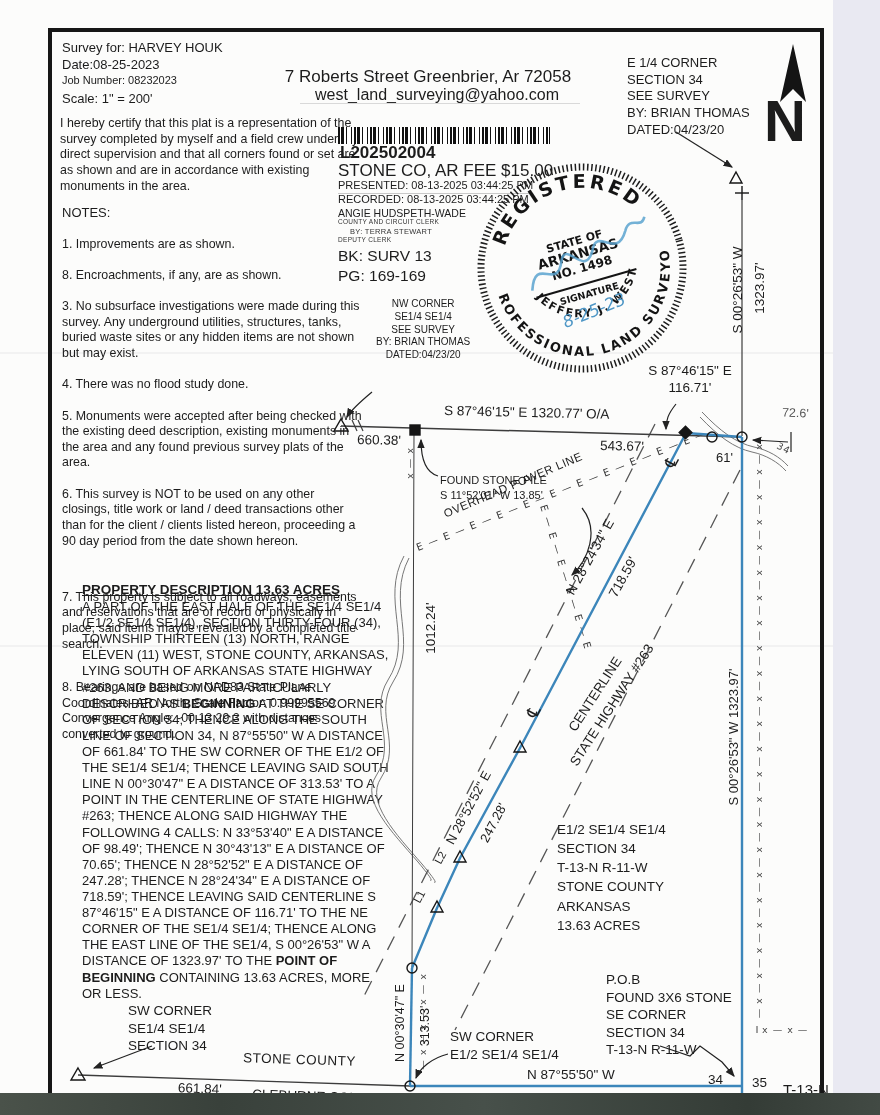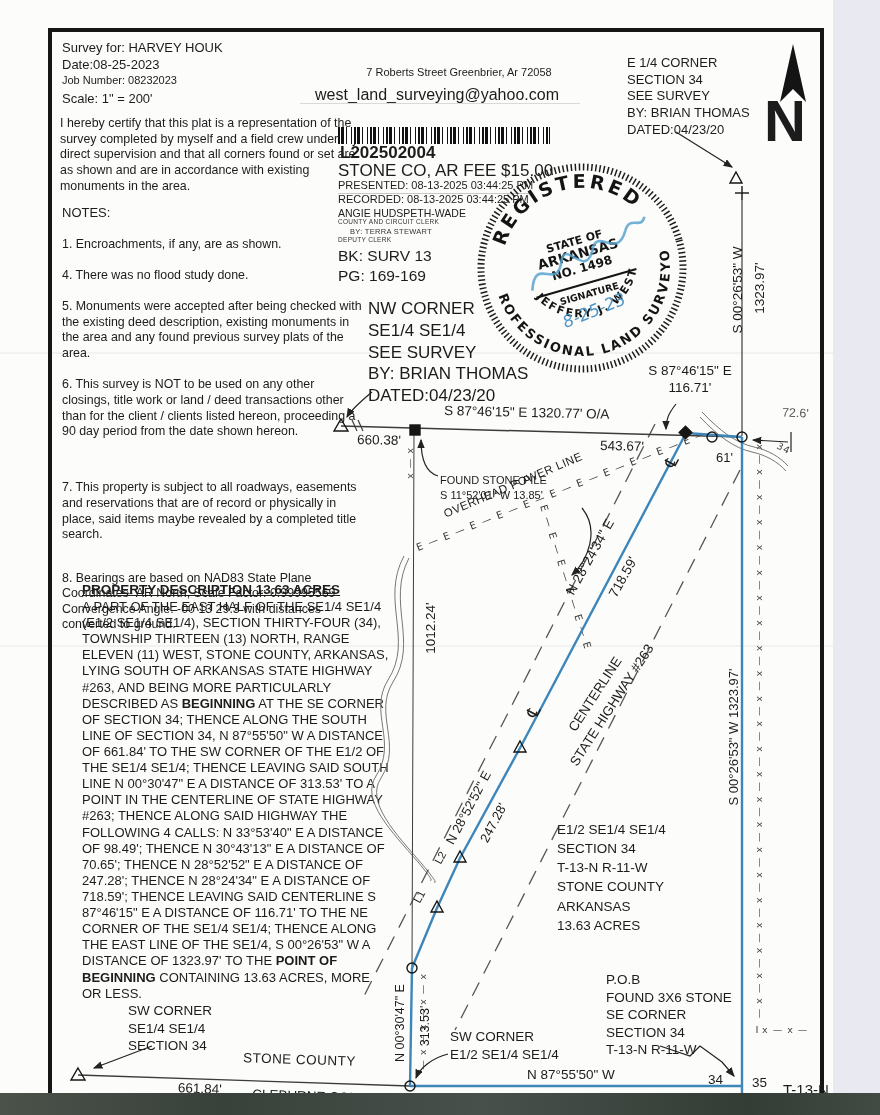--- a/index.html
+++ b/index.html
@@ -21,33 +21,35 @@
 </style>
 </head>
 <body>
 
 <div class="page">
   <div class="paper"></div>
   <div class="frame"></div>
   <div class="scanline" style="top:352px"></div>
   <div class="scanline" style="top:645px"></div>
 
-  <div class="lbl nw" style="left:459px;top:66px;transform:translateX(-50%);font-size:11px;">7 Roberts Street  Greenbrier, Ar 72058</div>
+  <div class="lbl nw" style="left:428px;top:66px;transform:translateX(-50%);font-size:17px;">7 Roberts Street  Greenbrier, Ar 72058</div>
   <div class="lbl nw" style="left:437px;top:85px;transform:translateX(-50%);font-size:16px;">west_land_surveying@yahoo.com</div>
   <div style="position:absolute;left:300px;top:103px;width:280px;height:1px;background:#d9d9d9;"></div>
 
   <div class="lbl" style="left:62px;top:40px;font-size:13px;">Survey for: HARVEY HOUK</div>
   <div class="lbl" style="left:62px;top:57px;font-size:13px;">Date:08-25-2023</div>
   <div class="lbl" style="left:62px;top:74px;font-size:11px;">Job Number: 08232023</div>
   <div class="lbl" style="left:62px;top:91px;font-size:13px;">Scale: 1" = 200'</div>
   <div class="lbl" style="left:60px;top:116px;width:302px;font-size:12.4px;"> I hereby certify that this plat is a representation of the survey completed by myself and a field crew under my direct supervision and that all corners found or set are as shown and are in accordance with existing monuments in the area.</div>
 
   <div class="lbl" style="left:62px;top:205px;font-size:13px;">NOTES:</div>
   <div class="lbl" style="left:62px;top:221px;width:302px;font-size:12.4px;">
-    <div>1. Encroachments, if any, are as shown.</div>
+    <div>1. Improvements are as shown.</div>
+    <div>8. Encroachments, if any, are as shown.</div>
+    <div>3. No subsurface investigations were made during this survey.  Any underground  utilities, structures, tanks, buried waste sites or any hidden items are not shown but may exist.</div>
     <div>4. There was no flood study done.</div>
     <div>5. Monuments were accepted after being checked with the existing deed description, existing monuments in the area and any found previous survey plats of the area.</div>
     <div>6. This survey is NOT to be used on any other closings, title work or land / deed transactions other than for the client / clients listed hereon, proceeding a 90 day period from the date shown hereon.</div>
     <div style="margin-top:25px;">7. This property is subject to all roadways, easements and reservations that are of record or physically in place, said items maybe revealed by a completed title search.</div>
     <div style="margin-top:12px;">8. Bearings are based on NAD83 State Plane Coordinates- AR North,  Scale Factor: 0.99995569 Convergence Angle: -00 13 29.3 with distances converted to ground.</div>
   </div>
 
   <div class="lbl b" style="left:82px;top:581px;font-size:13.5px;text-decoration:underline;">PROPERTY DESCRIPTION 13.63 ACRES</div>
   <div class="lbl" style="left:82px;top:599px;width:308px;font-size:13px;line-height:1.24;white-space:normal;">
     <span>A PART OF THE EAST HALF OF THE SE1/4 SE1/4 (E1/2 SE1/4 SE1/4), SECTION THIRTY-FOUR (34), TOWNSHIP THIRTEEN (13) NORTH, RANGE ELEVEN (11) WEST, STONE COUNTY, ARKANSAS, LYING SOUTH OF ARKANSAS STATE HIGHWAY #263, AND BEING MORE PARTICULARLY DESCRIBED AS </span><span class="b">BEGINNING</span><span> AT THE SE CORNER OF SECTION 34; THENCE ALONG THE SOUTH LINE OF SECTION 34, N 87°55'50" W A DISTANCE OF 661.84' TO THE SW CORNER OF THE E1/2 OF THE SE1/4 SE1/4; THENCE LEAVING SAID SOUTH LINE N 00°30'47" E A DISTANCE OF 313.53' TO A POINT IN THE CENTERLINE OF STATE HIGHWAY #263; THENCE ALONG SAID HIGHWAY THE FOLLOWING 4 CALLS: N 33°53'40" E A DISTANCE OF 98.49'; THENCE N 30°43'13" E A DISTANCE OF 70.65'; THENCE N 28°52'52" E A DISTANCE OF 247.28'; THENCE N 28°24'34" E A DISTANCE OF 718.59'; THENCE LEAVING SAID CENTERLINE S 87°46'15" E A DISTANCE OF 116.71' TO THE NE CORNER OF THE SE1/4 SE1/4; THENCE ALONG THE EAST LINE OF THE SE1/4, S 00°26'53" W A DISTANCE OF 1323.97' TO THE </span><span class="b">POINT OF BEGINNING</span><span> CONTAINING 13.63 ACRES, MORE OR LESS.</span>
@@ -95,21 +97,21 @@
   <div class="lbl" style="left:627px;top:55px;font-size:13px;line-height:1.28;">E 1/4 CORNER
 SECTION 34
 SEE SURVEY
 BY: BRIAN THOMAS
 DATED:04/23/20</div>
   <svg style="left:768px;top:44px;" width="50" height="62" viewBox="0 0 50 62">
     <polygon points="25,0 38,58 25,45 12,58" fill="#141414"></polygon>
   </svg>
   <div class="lbl b nw" style="left:764px;top:92px;font-size:58px;line-height:1;">N</div>
 
-  <div class="lbl" style="left:368px;top:298px;font-size:17px;line-height:1.28;">NW CORNER
+  <div class="lbl" style="left:376px;top:298px;font-size:10px;line-height:1.28;text-align:center;">NW CORNER
 SE1/4 SE1/4
 SEE SURVEY
 BY: BRIAN THOMAS
 DATED:04/23/20</div>
 
   <svg width="880" height="1115" viewBox="0 0 880 1115">
     <defs>
       <marker id="ah" markerWidth="9" markerHeight="8" refX="7" refY="3.2" orient="auto">
         <path d="M0,0 L8,3.2 L0,6.4 z" fill="#222"></path>
       </marker>

